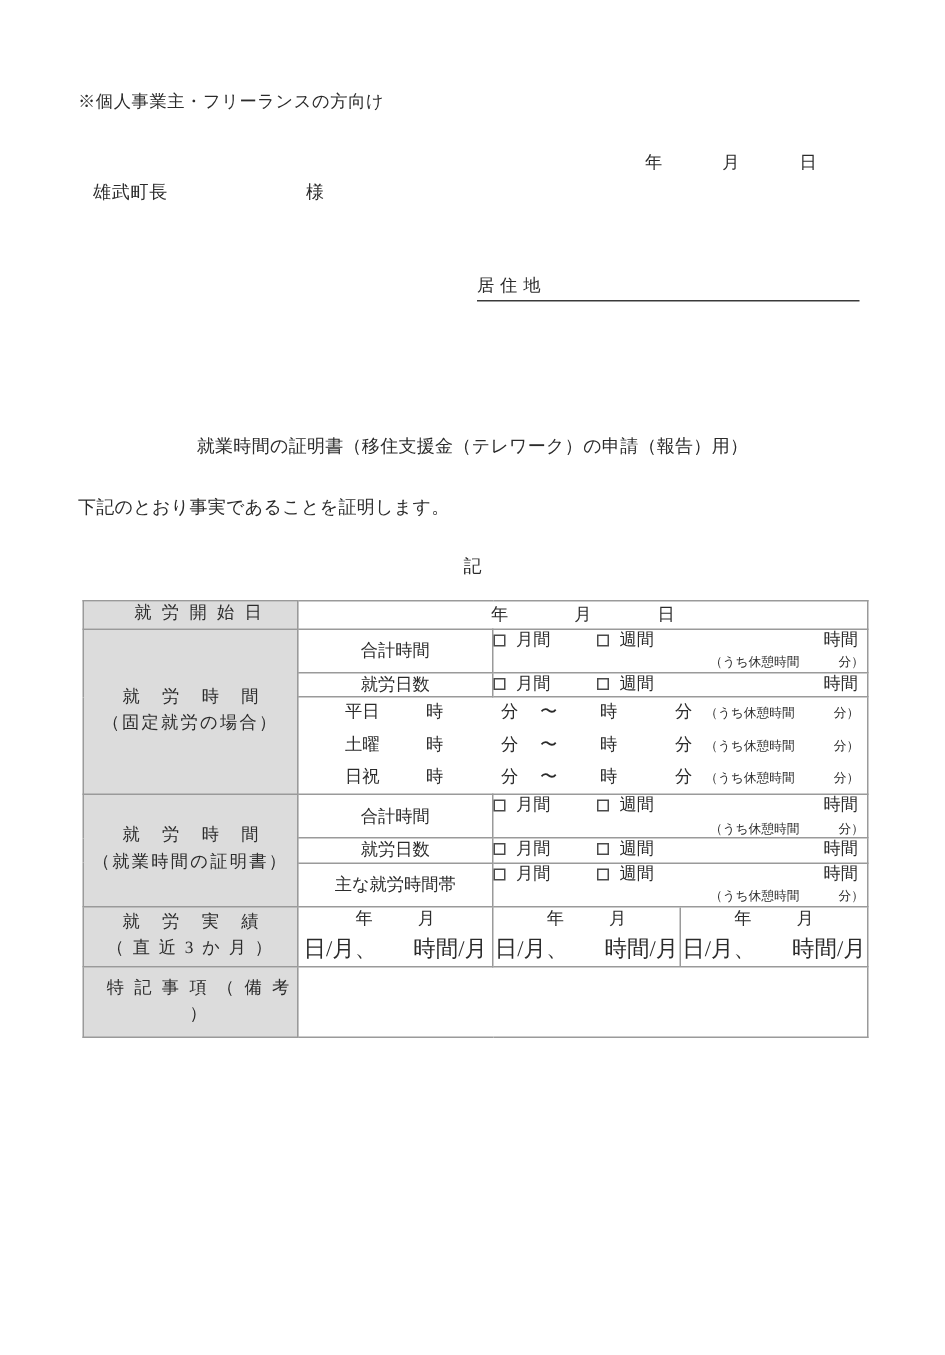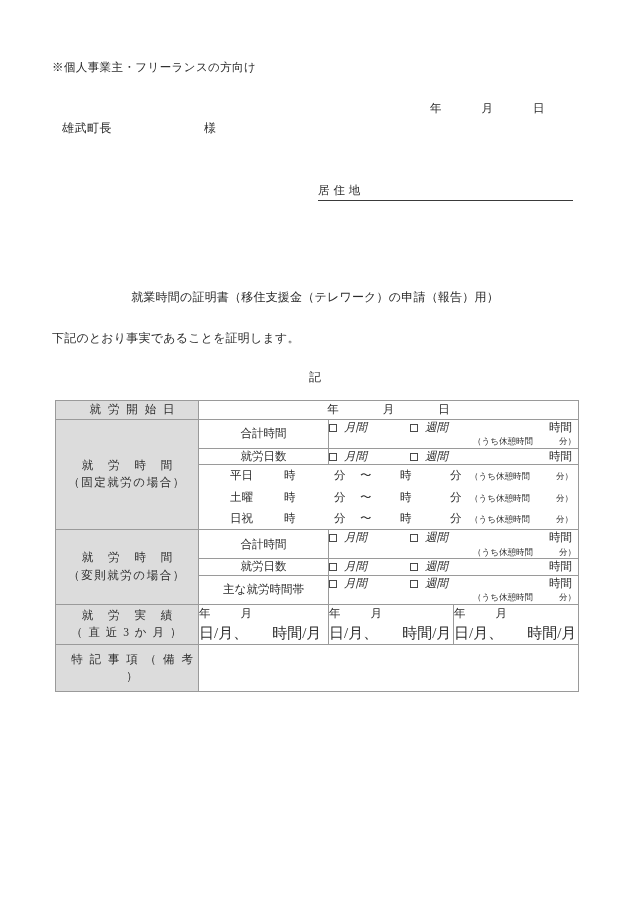--- a/index.html
+++ b/index.html
@@ -140,21 +140,21 @@
   }
   .chk {
     display: inline-block;
     width: 8px;
     height: 8px;
     border: 1px solid #4a4a4a;
     margin-right: 7px;
     vertical-align: -1px;
     box-sizing: border-box;
   }
-  .opt { margin-right: 43px; font-style: italic; }
+  .opt { margin-right: 31px; }
   .opt:last-of-type { margin-right: 0; }
   .unit-right { margin-left: auto; padding-right: 6px; }
   .val-row-2 {
     text-align: right;
     font-size: 8.5px;
     padding-right: 2px;
     margin-top: 1px;
     white-space: nowrap;
   }
   .val-row-2 .gap { display: inline-block; width: 26px; }
@@ -180,21 +180,21 @@
   .time-row .hh { width: 50px; }
   .time-row .mm { width: 26px; }
   .time-row .tilde { width: 40px; }
   .time-row .hh2 { width: 50px; }
   .time-row .mm2 { width: 16px; }
   .time-row .brk { font-size: 8.5px; margin-left: 4px; }
   .time-row .brk .gap { display: inline-block; width: 26px; }
 
   
   .perf-cell {
-    text-align: left;
+    text-align: center;
     padding: 5px 4px 6px;
     line-height: 1.5;
     white-space: nowrap;
   }
   .perf-cell .l1 { display: block; }
   .perf-cell .l1 .m { margin-left: 30px; }
   .perf-cell .l2 { display: block; font-size: 15px; }
   .perf-cell .l2 .h { margin-left: 24px; }
 
   .blank-cell { height: 46px; }
@@ -296,21 +296,21 @@
             <span class="hh2">時</span>
             <span class="mm2">分</span>
             <span class="brk"><span>（うち休憩時間</span><span class="gap"></span><span>分）</span></span>
           </div>
         </td>
       </tr>
 
       <tr>
         <td class="lbl-cell" rowspan="3">
           <span class="t1">就 労 時 間</span>
-          <span class="t2">（変則就労の場合）</span>
+          <span class="t2">（就業時間の証明書）</span>
         </td>
         <td class="sub-cell">合計時間</td>
         <td class="val-cell">
           <div class="val-row-1">
             <span class="opt"><span class="chk"></span><span>月間</span></span>
             <span class="opt"><span class="chk"></span><span>週間</span></span>
             <span class="unit-right">時間</span>
           </div>
           <div class="val-row-2">
             <span>（うち休憩時間</span><span class="gap"></span><span>分）</span>

